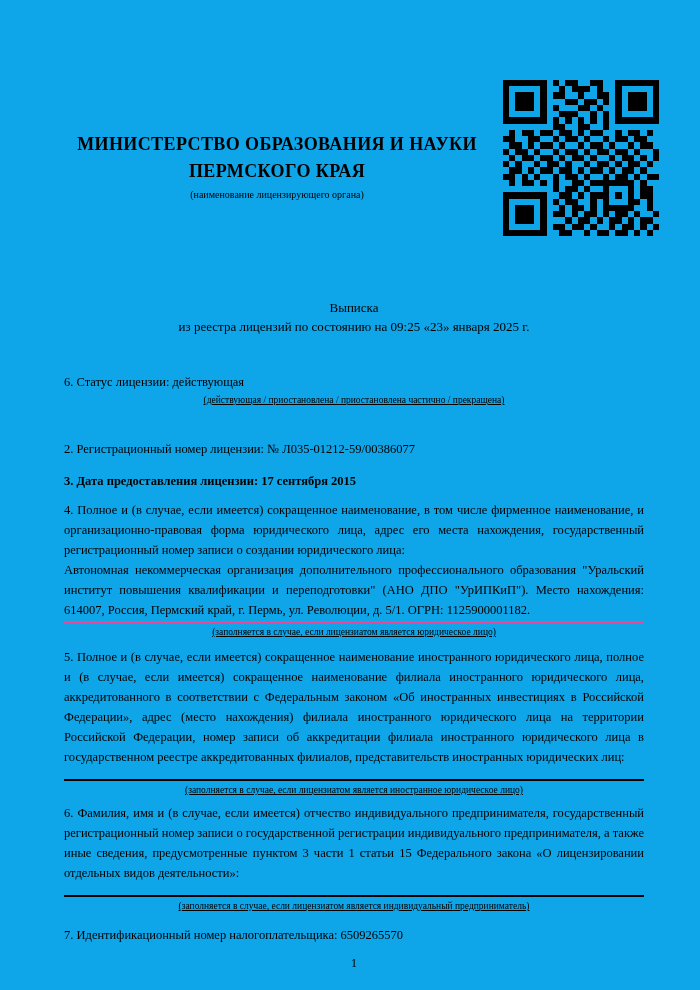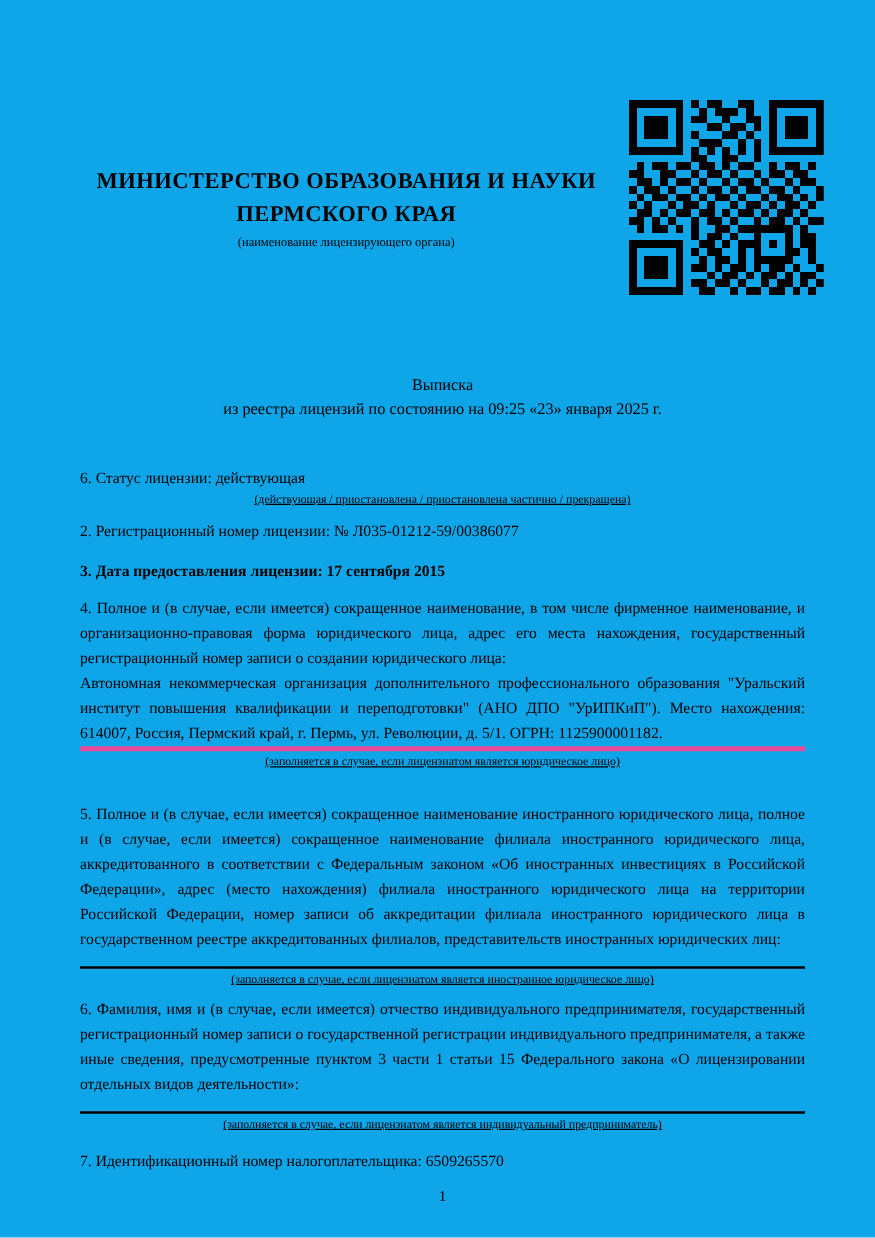--- a/index.html
+++ b/index.html
@@ -33,30 +33,30 @@
   .main{
     position:absolute;left:64px;top:298px;width:580px;
     font-size:12.5px;line-height:20px;
   }
   .doc-title{text-align:center;font-size:13px;line-height:19px;}
   .line-item{margin-top:0;}
   .item-1{margin-top:36px;}
   .note{
     text-align:center;font-size:9.5px;line-height:13px;margin-top:2px;text-decoration:underline;
   }
-  .item-2{margin-top:8px;}
+  .item-2{margin-top:32px;}
   .item-3{margin-top:12px;font-weight:bold;}
   .para{text-align:justify;}
   .item-4-label{margin-top:9px;}
   .item-4-value{
     text-align:justify;
-    border-bottom:4px solid #ec4899;padding-bottom:1px;
+    border-bottom:2px solid #ec4899;padding-bottom:1px;
   }
   .note-4{margin-top:3px;}
-  .item-5-label{margin-top:24px;}
+  .item-5-label{margin-top:8px;}
   .blank-line{
     margin-top:6px;height:6px;border-bottom:2px solid #000;
   }
   .note-5,.note-6{margin-top:3px;}
   .item-6-label{margin-top:6px;}
   .item-7{margin-top:12px;}
   .page-number{
     margin-top:10px;text-align:center;font-size:12px;line-height:16px;
   }
 </style>

